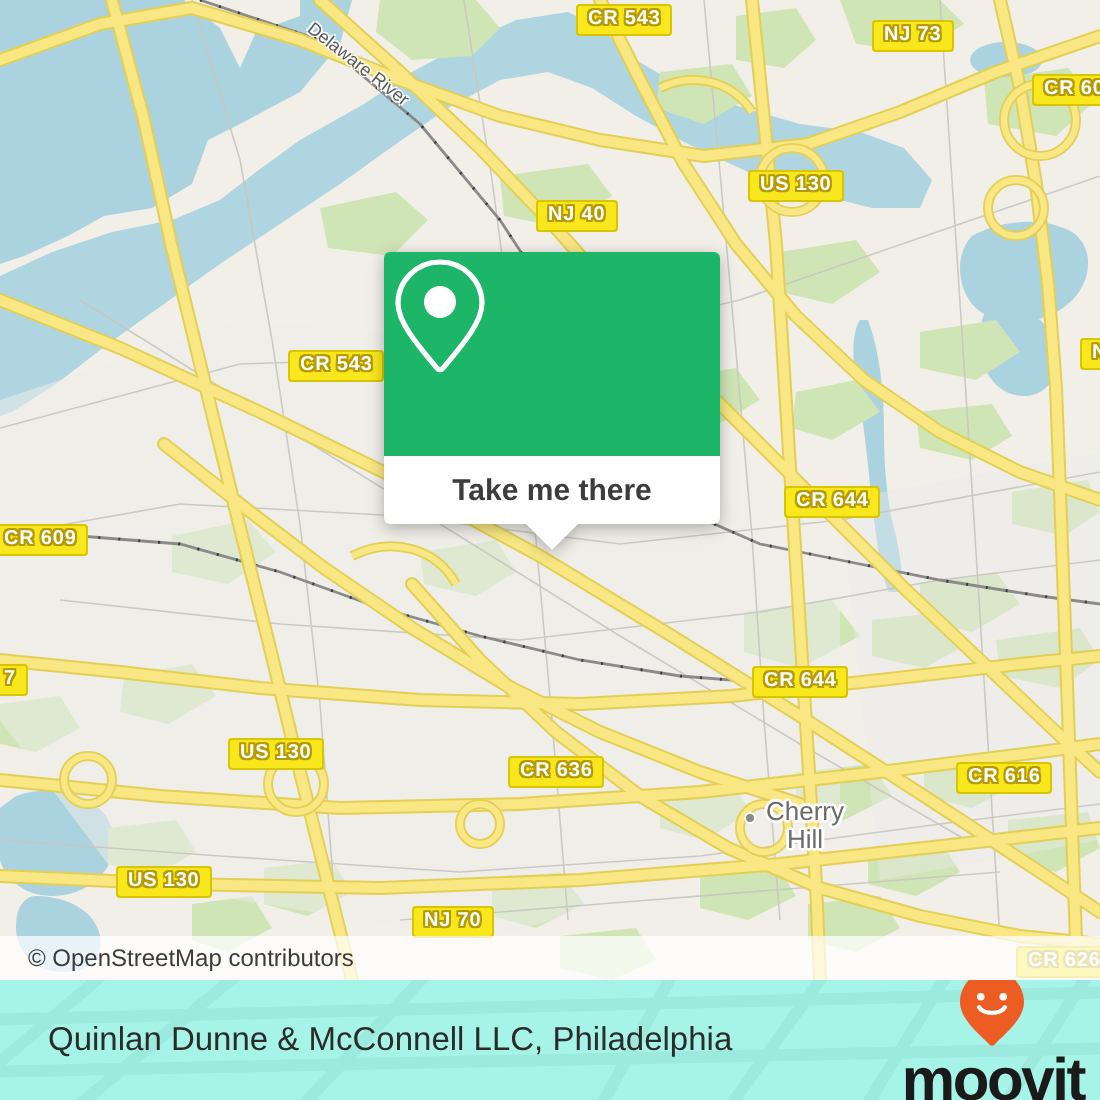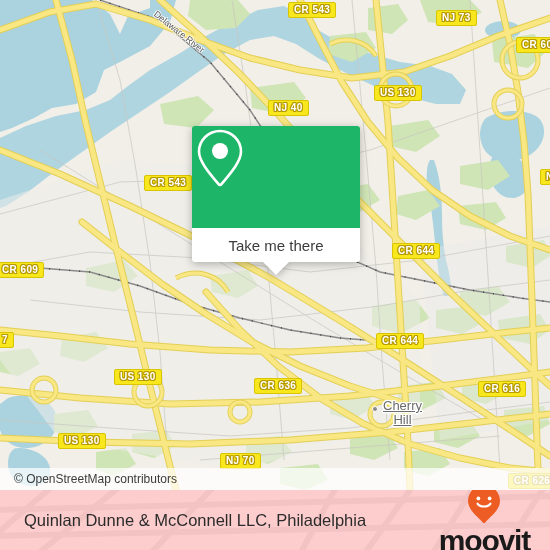--- a/index.html
+++ b/index.html
@@ -78,20 +78,21 @@
     padding-left: 14px;
     margin-top: 28px;
   }
 
   
   #callout {
     position: absolute;
     left: 192px; top: 126px;
     width: 168px;
     filter: drop-shadow(0 2px 4px rgba(0,0,0,0.28));
+    font-weight: bold;
   }
   #callout-top {
     height: 102px;
     background: #1db668;
     border-radius: 3px 3px 0 0;
     display: flex;
     align-items: center;
     justify-content: center;
   }
   #callout-bottom {
@@ -112,25 +113,25 @@
     border-left: 14px solid transparent;
     border-right: 14px solid transparent;
     border-top: 14px solid #ffffff;
   }
 
   
   #footer {
     position: absolute;
     left: 0; top: 490px;
     width: 550px; height: 60px;
-    background: #fca5a5;
+    background: #5eead4;
     display: flex;
     align-items: center;
     justify-content: space-between;
-    padding: 0 20px 0 24px;
+    padding: 0 8px 0 24px;
     overflow: hidden;
   }
   #footer-watermark {
     position: absolute; left: 0; top: 0;
     width: 550px; height: 60px;
     opacity: .45;
     pointer-events: none;
   }
   #footer-title {
     position: relative;
@@ -328,25 +329,25 @@
     <div class="shield" style="left:144px; top:175px;">CR 543</div>
     <div class="shield" style="left:540px; top:169px;">NJ</div>
     <div class="shield" style="left:392px; top:243px;">CR 644</div>
     <div class="shield" style="left:-4px; top:262px;">CR 609</div>
     <div class="shield" style="left:-4px; top:332px;">7</div>
     <div class="shield" style="left:376px; top:333px;">CR 644</div>
     <div class="shield" style="left:478px; top:381px;">CR 616</div>
     <div class="shield" style="left:114px; top:369px;">US 130</div>
     <div class="shield" style="left:240px; top:378px;margin-left:14px;">CR 636</div>
     <div class="shield" style="left:58px; top:433px;">US 130</div>
-    <div class="shield" style="left:220px; top:453px;text-align:center;">NJ 70</div>
+    <div class="shield" style="left:206px; top:453px;text-align:center;">NJ 70</div>
     <div class="shield" style="left:508px; top:473px;">CR 626</div>
 
     <div class="place-dot" style="left:372px; top:406px;"></div>
-    <div class="place-label" style="left:383px; top:399px;text-decoration:underline;">Cherry
+    <div class="place-label" style="left:383px; top:399px;">Cherry
 Hill</div>
 
     <div id="callout">
       <div id="callout-top">
         <svg width="56" height="64" viewBox="0 0 56 64">
           <path d="M28 5 C16.5 5 7 14.2 7 25.6 C7 36 19 49 26.6 58.2 C27.3 59.1 28.7 59.1 29.4 58.2 C37 49 49 36 49 25.6 C49 14.2 39.5 5 28 5 Z" fill="none" stroke="#ffffff" stroke-width="2.6"></path>
           <circle cx="28" cy="25" r="8" fill="#ffffff"></circle>
         </svg>
       </div>
       <div id="callout-bottom">

